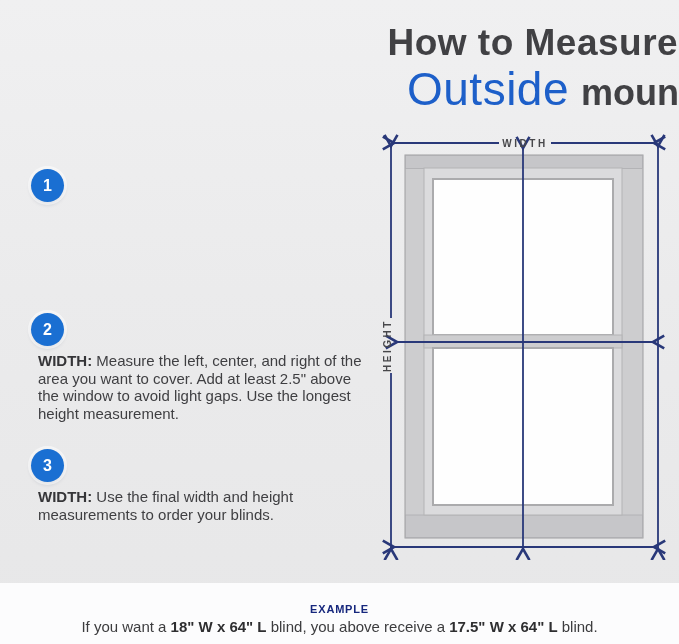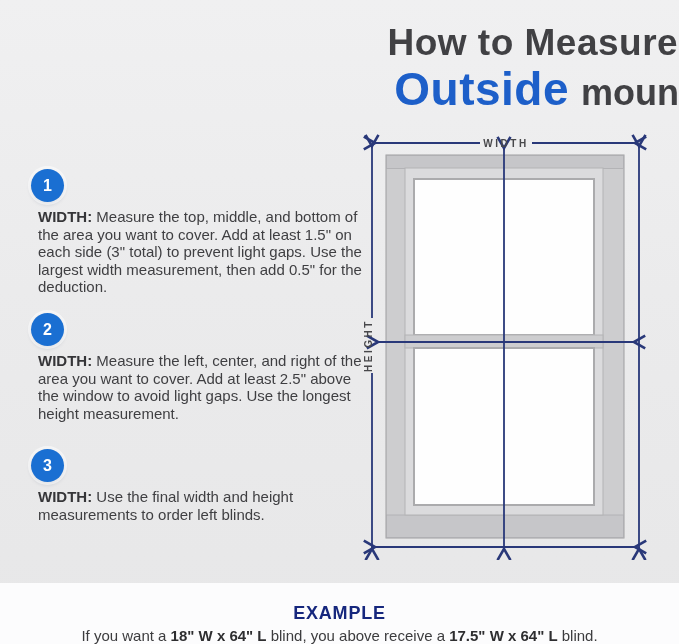--- a/index.html
+++ b/index.html
@@ -5,73 +5,72 @@
   html,body{margin:0;padding:0;}
   body{font-family:"Liberation Sans","DejaVu Sans",sans-serif;background:#ffffff;}
   .page{
     position:relative;width:679px;height:644px;overflow:hidden;
     background:linear-gradient(180deg,#f0f0f1 0%,#ebebec 45%,#e7e7e8 100%);
   }
   
   .title-block{position:absolute;top:22px;left:12px;width:679px;text-align:right;}
   .title-line1{font-size:37px;font-weight:700;color:#414144;letter-spacing:0.5px;line-height:42px;}
   .title-line2{margin-top:1px;line-height:48px;}
-  .title-highlight{font-size:46px;font-weight:700;color:#1d5fc9;letter-spacing:0.5px;}
+  .title-highlight{font-size:46px;font-weight:400;color:#1d5fc9;letter-spacing:0.5px;}
   .title-suffix{font-size:36px;font-weight:600;color:#414144;margin-left:12px;}
   
   .step{position:absolute;left:28px;width:352px;}
   .step-1{top:169px;}
   .step-2{top:313px;}
   .step-3{top:449px;}
   .badge{
     width:33px;height:33px;border-radius:50%;background:#1a6fd2;color:#ffffff;
     font-size:16px;font-weight:700;display:flex;align-items:center;justify-content:center;
     margin-left:3px;box-shadow:0 0 0 3px rgba(255,255,255,0.55),0 2px 4px rgba(40,60,90,0.25);
   }
   .step-text{
     margin:6px 0 0 10px;width:330px;font-size:15px;line-height:17.5px;color:#3f3f42;
   }
   .step-text b{font-weight:700;color:#353538;}
   
-  .diagram{position:absolute;left:356px;top:128px;width:300px;height:432px;}
+  .diagram{position:absolute;left:375px;top:128px;width:300px;height:432px;}
   .diagram svg{display:block;}
   .meas-label{font-size:10px;font-weight:600;letter-spacing:2.5px;fill:#48484b;}
   
   .example-strip{
     position:absolute;left:0;top:583px;width:679px;height:61px;background:#fcfcfd;text-align:center;
   }
-  .example-heading{margin-top:20px;font-size:18px;font-weight:700;color:#16277d;letter-spacing:0.8px;}
+  .example-heading{margin-top:20px;font-size:11px;font-weight:700;color:#16277d;letter-spacing:0.8px;}
   .example-text{margin:3px 0 0 0;font-size:15px;color:#3c3c3e;}
   .example-text b{font-weight:700;color:#2e2e30;}
 </style>
 </head>
 <body>
 
 <div class="page">
 
   <header class="title-block">
     <div class="title-line1">How to Measure:</div>
     <div class="title-line2">
       <span class="title-highlight">Outside</span><span class="title-suffix">mount</span>
     </div>
   </header>
 
   <div class="step step-1">
     <div class="badge">1</div>
-    <p class="step-text"><b>WIDTH:</b> <span>Measure the top, middle, and bottom of the area you want to cover. Add at least 1.5" on each side (3" total) to prevent light gaps. Use the largest width measurement, then add 0.5" for the deduction.</span></p>
   </div>
 
   <div class="step step-2">
     <div class="badge">2</div>
     <p class="step-text"><b>WIDTH:</b> <span>Measure the left, center, and right of the area you want to cover. Add at least 2.5" above the window to avoid light gaps. Use the longest height measurement.</span></p>
   </div>
 
   <div class="step step-3">
     <div class="badge">3</div>
-    <p class="step-text"><b>WIDTH:</b> <span>Use the final width and height measurements to order left blinds.</span></p>
+    <p class="step-text"><b>WIDTH:</b> <span>Use the final width and height measurements to order your blinds.</span></p>
   </div>
 
   <div class="diagram">
     <svg width="300" height="432" viewBox="0 0 300 432" xmlns="http://www.w3.org/2000/svg">
       <defs>
         <marker id="ah" viewBox="0 0 10 10" refX="2.2" refY="5" markerWidth="9" markerHeight="9" orient="auto-start-reverse">
           <path d="M8.5,1 L1.5,5 L8.5,9" fill="none" stroke="#293879" stroke-width="1.6"></path>
         </marker>
       </defs>
 

